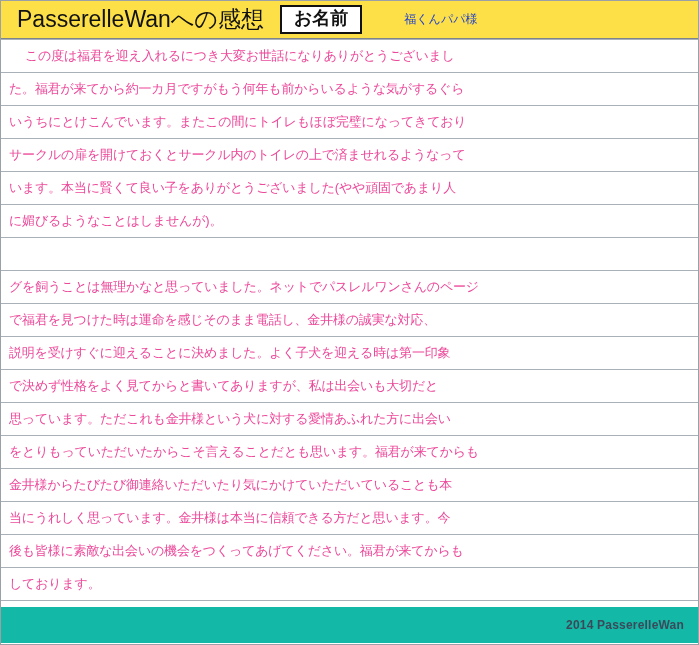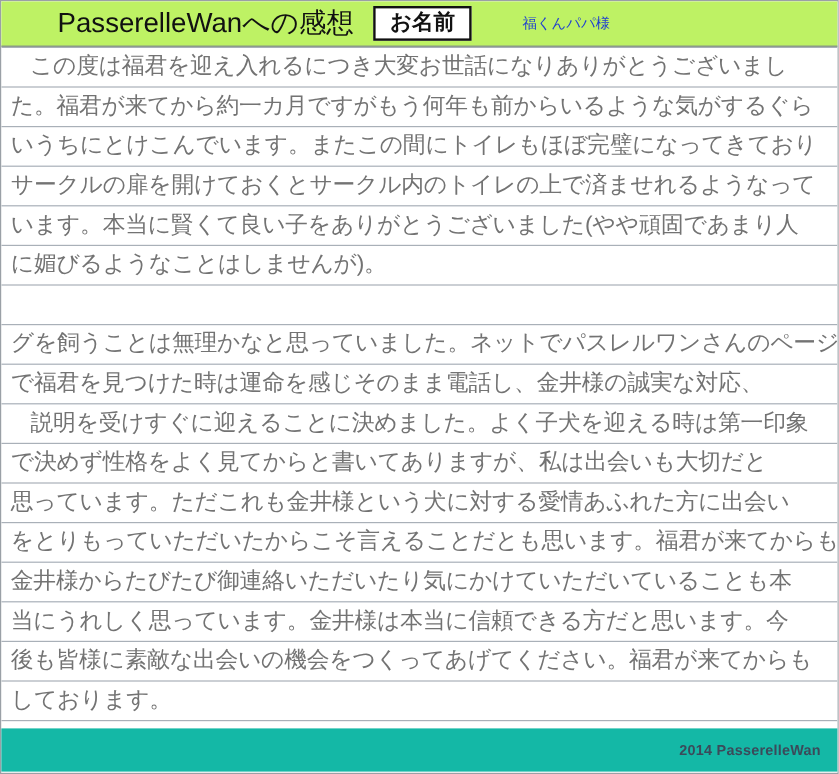--- a/index.html
+++ b/index.html
@@ -20,22 +20,21 @@
     overflow: hidden;
   }
   
   .header {
     position: relative;
     height: 38px;
     box-sizing: border-box;
     border-bottom: 1px solid #7d848c;
     display: flex;
     align-items: center;
-    background: #bef264;
-    padding-left: 31px;
+    background: #fde047;
   }
   .header-title {
     font-size: 23px;
     color: #111111;
     letter-spacing: 0px;
     padding-left: 16px;
     white-space: nowrap;
     font-family: "Liberation Sans", sans-serif;
   }
   .name-label-box {
@@ -77,22 +76,22 @@
     position: absolute;
     top: 0; left: 0; right: 0; bottom: 0;
     padding: 0;
   }
   .line {
     position: absolute;
     left: 8px;
     right: 8px;
     height: 33px;
     line-height: 33px;
-    font-size: 19px;
-    color: #737373;
+    font-size: 13px;
+    color: #ec4899;
     white-space: nowrap;
     letter-spacing: -0.2px;
     font-family: "Liberation Sans", sans-serif;
   }
   .line.indent {
     text-indent: 16px;
   }
   
   .footer {
     position: relative;
@@ -145,21 +144,21 @@
       </div>
     <div class="text-layer">
         <div class="line indent" style="top: 0px;">この度は福君を迎え入れるにつき大変お世話になりありがとうございまし</div>
         <div class="line" style="top: 33px;">た。福君が来てから約一カ月ですがもう何年も前からいるような気がするぐら</div>
         <div class="line" style="top: 66px;">いうちにとけこんでいます。またこの間にトイレもほぼ完璧になってきており</div>
         <div class="line" style="top: 99px;">サークルの扉を開けておくとサークル内のトイレの上で済ませれるようなって</div>
         <div class="line" style="top: 132px;">います。本当に賢くて良い子をありがとうございました(やや頑固であまり人</div>
         <div class="line" style="top: 165px;">に媚びるようなことはしませんが)。</div>
         <div class="line" style="top: 231px;">グを飼うことは無理かなと思っていました。ネットでパスレルワンさんのページ</div>
         <div class="line" style="top: 264px;">で福君を見つけた時は運命を感じそのまま電話し、金井様の誠実な対応、</div>
-        <div class="line" style="top: 297px; text-align: center;">説明を受けすぐに迎えることに決めました。よく子犬を迎える時は第一印象</div>
+        <div class="line" style="top: 297px;">説明を受けすぐに迎えることに決めました。よく子犬を迎える時は第一印象</div>
         <div class="line" style="top: 363px;">思っています。ただこれも金井様という犬に対する愛情あふれた方に出会い</div>
         <div class="line" style="top: 330px;">で決めず性格をよく見てからと書いてありますが、私は出会いも大切だと</div>
         <div class="line" style="top: 396px;">をとりもっていただいたからこそ言えることだとも思います。福君が来てからも</div>
         <div class="line" style="top: 429px;">金井様からたびたび御連絡いただいたり気にかけていただいていることも本</div>
         <div class="line" style="top: 462px;">当にうれしく思っています。金井様は本当に信頼できる方だと思います。今</div>
         <div class="line" style="top: 495px;">後も皆様に素敵な出会いの機会をつくってあげてください。福君が来てからも</div>
         <div class="line" style="top: 528px;">しております。</div>
       </div>
   </div>
 

